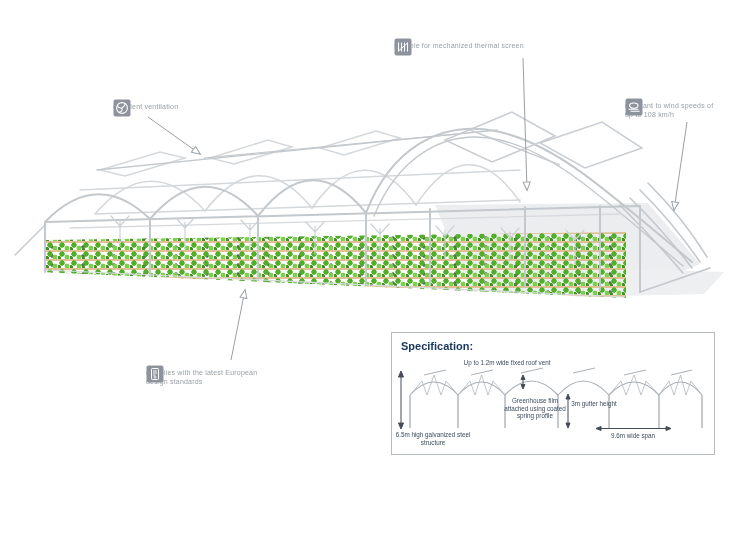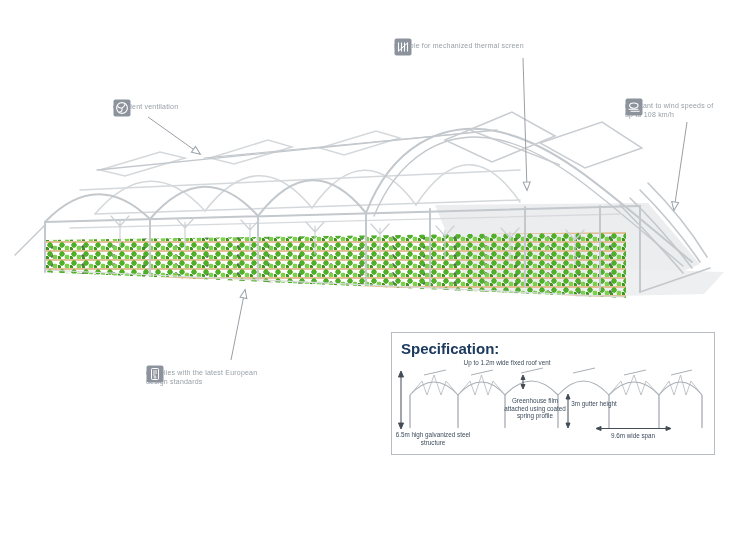--- a/index.html
+++ b/index.html
@@ -22,21 +22,21 @@
       radial-gradient(circle at 6px 6px, #5a5f66 1.4px, rgba(0,0,0,0) 1.9px),
       repeating-linear-gradient(180deg, rgba(226,188,142,.95) 0 2px, rgba(255,255,255,0) 2px 9px);
     background-size:12px 9px,12px 9px,12px 9px,31px 9px,100% 9px;
     clip-path:polygon(0 12%,100% 0,100% 100%,0 61%);
   }
   .specbox{
     position:absolute;left:391px;top:332px;width:322px;height:121px;
     border:1px solid #b7bcc2;background:#fff;
   }
   .specbox .title{
-    position:absolute;left:9px;top:7px;font-size:15px;font-weight:bold;color:#1c3a60;
+    position:absolute;left:9px;top:7px;font-size:11px;font-weight:bold;color:#1c3a60;
   }
   .spec-label{
     position:absolute;font-size:6.3px;line-height:7.6px;color:#3c4b5c;text-align:center;
   }
   #lbl-roofvent{left:70px;top:26px;width:90px;}
   #lbl-film{left:110px;top:64px;width:66px;}
   #lbl-gutter{left:179px;top:67px;width:46px;}
   #lbl-structure{left:0px;top:98px;width:82px;}
   #lbl-span{left:196px;top:99px;width:90px;}
 </style>

